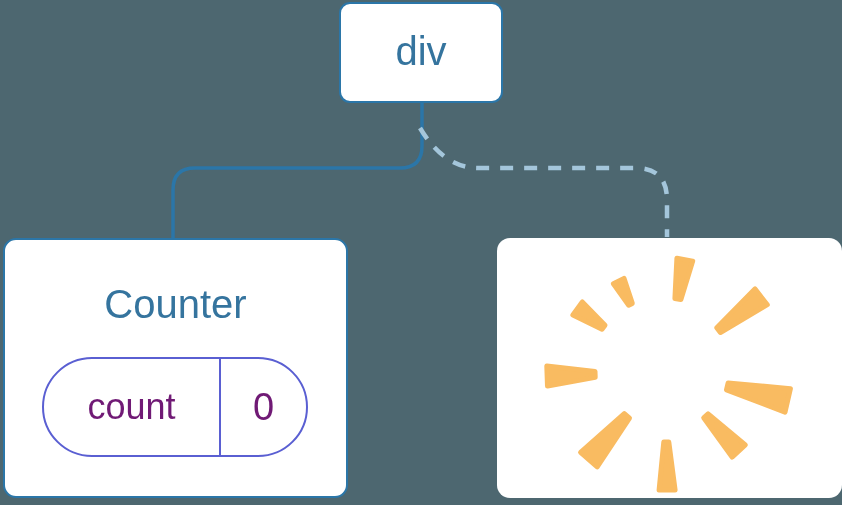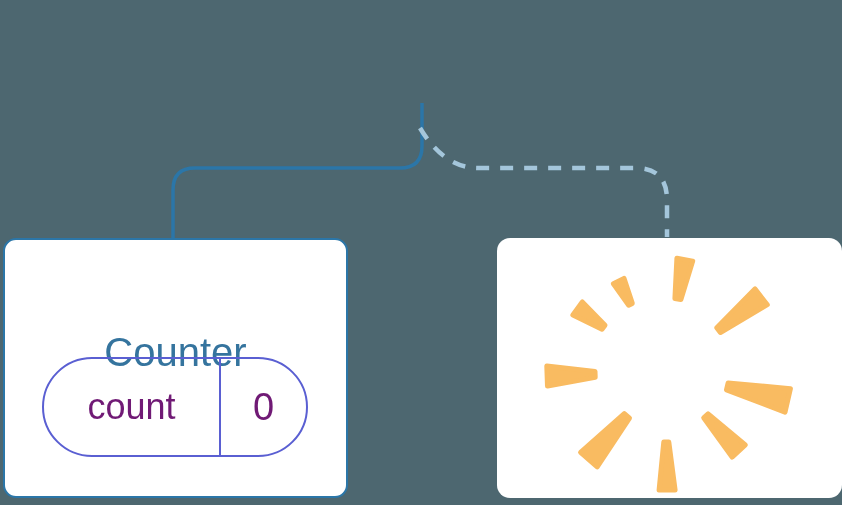--- a/index.html
+++ b/index.html
@@ -55,21 +55,20 @@
   #counter-title {
     position: absolute;
     left: 0;
     top: 44px;
     width: 100%;
     text-align: center;
     color: #35749E;
     font-size: 40px;
     font-weight: 500;
     line-height: 1;
-    margin-top: 48px;
   }
   #state-pill {
     position: absolute;
     left: 37px;
     top: 117px;
     width: 266px;
     height: 100px;
     border: 2px solid #5A5FD2;
     border-radius: 52px;
     display: flex;
@@ -111,20 +110,23 @@
 </head>
 <body>
 
 <div id="canvas">
 
   <svg id="connectors" width="842" height="505" viewBox="0 0 842 505">
     <path d="M422 103 L422 146 Q422 168 400 168 L195 168 Q173 168 173 190 L173 238" fill="none" stroke="#2B76A8" stroke-width="3.5"></path>
     <path d="M420 128 Q444 168 478 168 L636 168 Q667 168 667 200 L667 237" fill="none" stroke="#A4C6DB" stroke-width="4.5" stroke-dasharray="13 11"></path>
   </svg>
 
+  <div class="node" id="root-node">
+    <span class="node-label">div</span>
+  </div>
 
   <div class="node" id="counter-node">
     <div id="counter-title">Counter</div>
     <div id="state-pill">
       <div class="pill-key-cell">count</div>
       <div class="pill-value-cell">0</div>
     </div>
   </div>
 
   <div class="node" id="removed-node">

